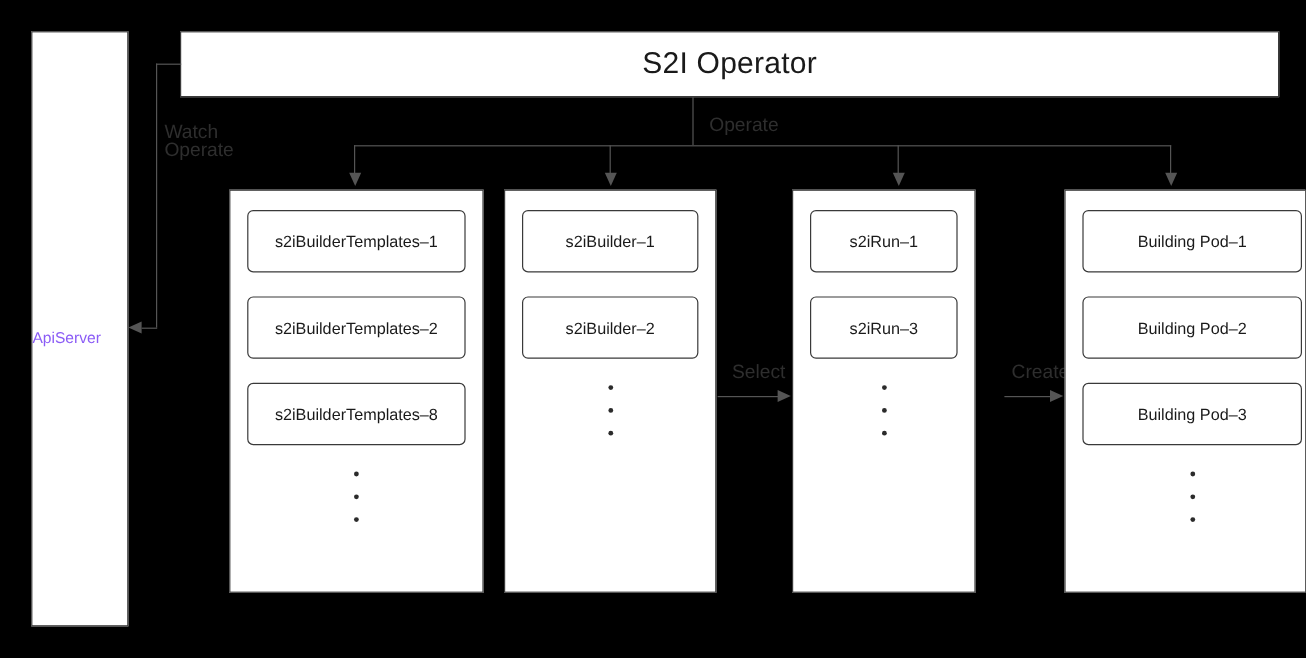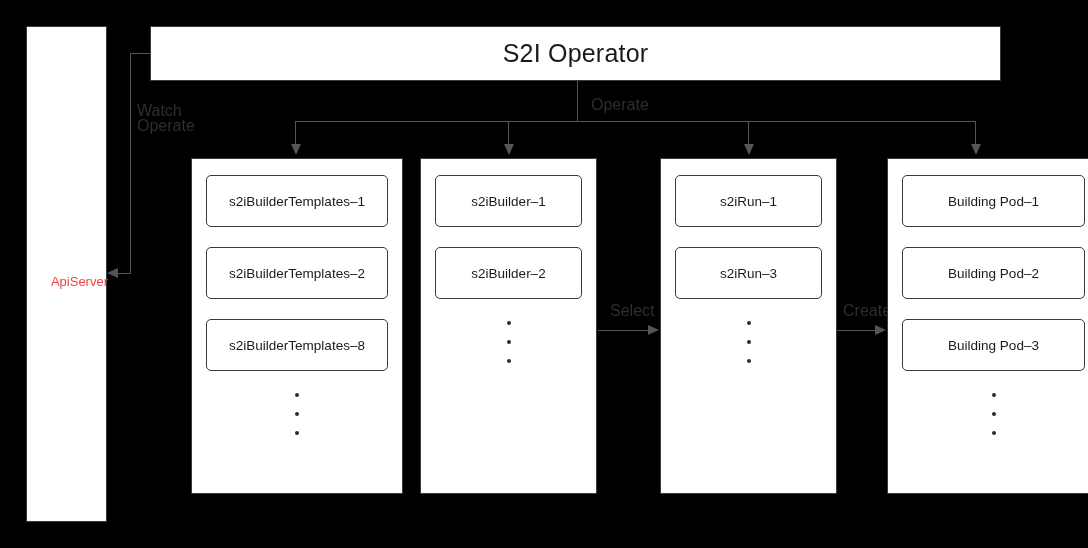--- a/index.html
+++ b/index.html
@@ -25,31 +25,31 @@
     height: 496px;
     background: #ffffff;
     border: 1px solid #3a3a3a;
     box-sizing: border-box;
   }
   .apiserver-label {
     position: absolute;
     left: 0;
     top: 247px;
     width: 81px;
-    text-align: right;
+    text-align: left;
     font-size: 13px;
-    color: #ef4444;
+    color: #8b5cf6;
     line-height: 16px;
   }
 
   .header-bar {
     position: absolute;
     left: 150px;
     top: 26px;
-    width: 851px;
+    width: 916px;
     height: 55px;
     background: #ffffff;
     border: 1px solid #3a3a3a;
     box-sizing: border-box;
     display: flex;
     align-items: center;
     justify-content: center;
   }
   .header-title {
     font-size: 25px;
@@ -215,21 +215,21 @@
       <div class="item">s2iBuilder–1</div>
       <div class="item">s2iBuilder–2</div>
       <div class="dots">
         <span class="dot"></span>
         <span class="dot"></span>
         <span class="dot"></span>
       </div>
     </div>
   </div>
 
-  <div class="group" style="left:660px; width:177px;">
+  <div class="group" style="left:660px; width:153px;">
     <div class="group-inner">
       <div class="item">s2iRun–1</div>
       <div class="item">s2iRun–3</div>
       <div class="dots">
         <span class="dot"></span>
         <span class="dot"></span>
         <span class="dot"></span>
       </div>
     </div>
   </div>

